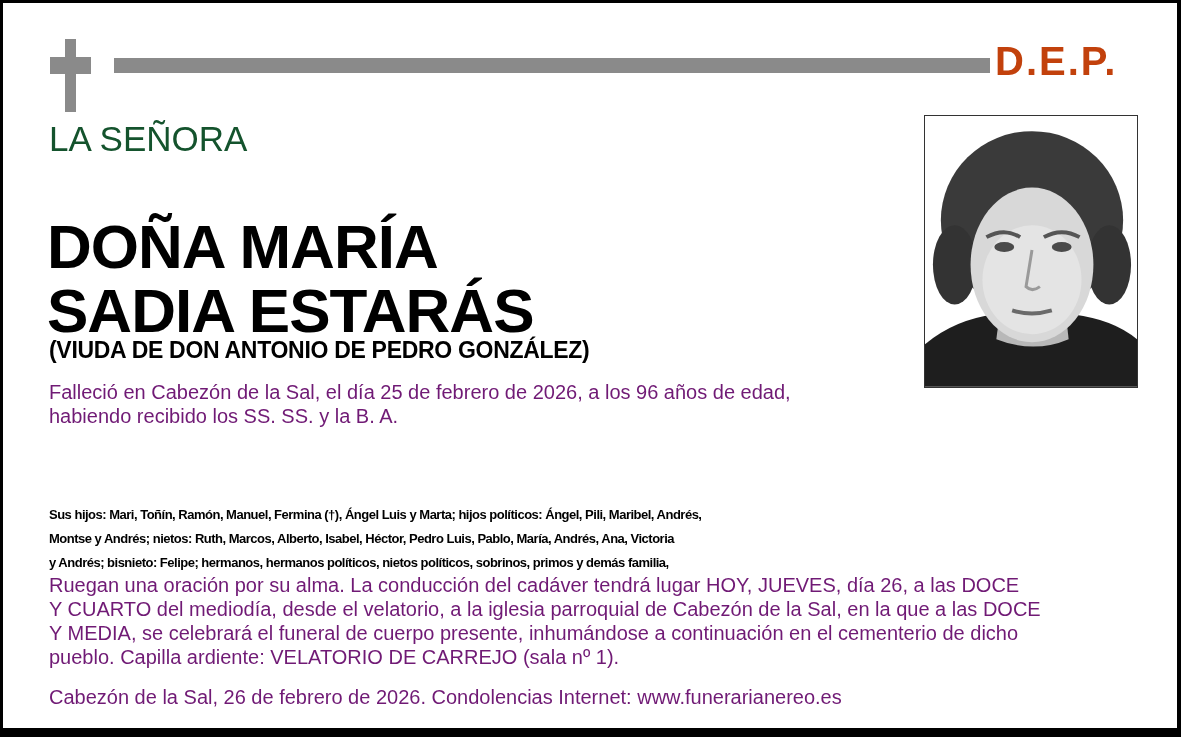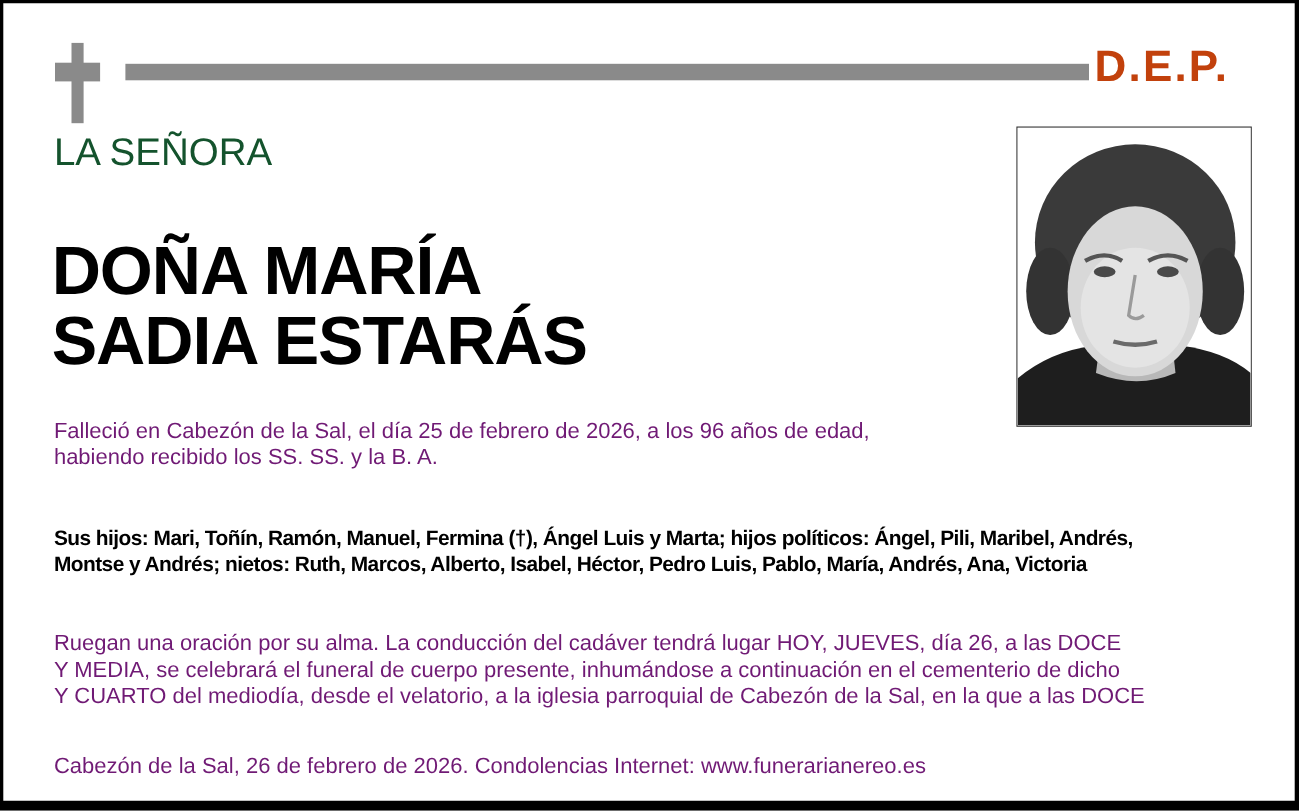--- a/index.html
+++ b/index.html
@@ -27,21 +27,21 @@
   .label-senora { position: absolute; left: 46px; top: 118px; font-size: 35px; color: #14532d; line-height: 36px; text-align: right; }
   .name {
     position: absolute; left: 44px; top: 166px; font-size: 62px; font-weight: bold; color: #000;
     line-height: 64px; letter-spacing: -1px; margin-top: 46px;
   }
   .name div { white-space: nowrap; }
   .widow { position: absolute; left: 46px; top: 334px; font-size: 23px; font-weight: bold; color: #000; white-space: nowrap; letter-spacing: -0.3px; }
   .p { position: absolute; left: 46px; color: #701a75; font-size: 20px; line-height: 24px; white-space: nowrap; }
   .p-death { top: 377px; }
   .p-motto { top: 440px; font-style: italic; }
-  .p-family { top: 475px; font-weight: bold; color: #000; letter-spacing: -0.5px; font-size: 19px; }
+  .p-family { top: 500px; font-weight: bold; color: #000; letter-spacing: -0.5px; font-size: 13px; }
   .p-service { top: 533px; margin-top: 37px; }
   .p-footer { top: 682px; text-align: center; }
   .line { display: block; }
 </style>
 </head>
 <body>
 
 <div class="frame sans">
 
   <div class="cross-v"></div>
@@ -75,32 +75,35 @@
     </svg>
   </div>
 
   <div class="label-senora">LA SEÑORA</div>
 
   <div class="name">
     <div>DOÑA MARÍA</div>
     <div>SADIA ESTARÁS</div>
   </div>
 
+  <div class="widow">(VIUDA DE DON ANTONIO DE PEDRO GONZÁLEZ)</div>
 
   <div class="p p-death">
     <span class="line">Falleció en Cabezón de la Sal, el día 25 de febrero de 2026, a los 96 años de edad,</span>
     <span class="line">habiendo recibido los SS. SS. y la B. A.</span>
   </div>
 
 
   <div class="p p-family">
     <span class="line">Sus hijos: Mari, Toñín, Ramón, Manuel, Fermina (†), Ángel Luis y Marta; hijos políticos: Ángel, Pili, Maribel, Andrés,</span>
     <span class="line">Montse y Andrés; nietos: Ruth, Marcos, Alberto, Isabel, Héctor, Pedro Luis, Pablo, María, Andrés, Ana, Victoria</span>
+    <span class="line">y Andrés; bisnieto: Felipe; hermanos, hermanos políticos, nietos políticos, sobrinos, primos y demás familia,</span>
   </div>
 
   <div class="p p-service">
     <span class="line">Ruegan una oración por su alma. La conducción del cadáver tendrá lugar HOY, JUEVES, día 26, a las DOCE</span>
+    <span class="line">Y CUARTO del mediodía, desde el velatorio, a la iglesia parroquial de Cabezón de la Sal, en la que a las DOCE</span>
     <span class="line">Y MEDIA, se celebrará el funeral de cuerpo presente, inhumándose a continuación en el cementerio de dicho</span>
-    <span class="line">Y CUARTO del mediodía, desde el velatorio, a la iglesia parroquial de Cabezón de la Sal, en la que a las DOCE</span>
+    <span class="line">pueblo. Capilla ardiente: VELATORIO DE CARREJO (sala nº 1).</span>
   </div>
 
   <div class="p p-footer">Cabezón de la Sal, 26 de febrero de 2026. Condolencias Internet: www.funerarianereo.es</div>
 </div>
 
 </body></html>

